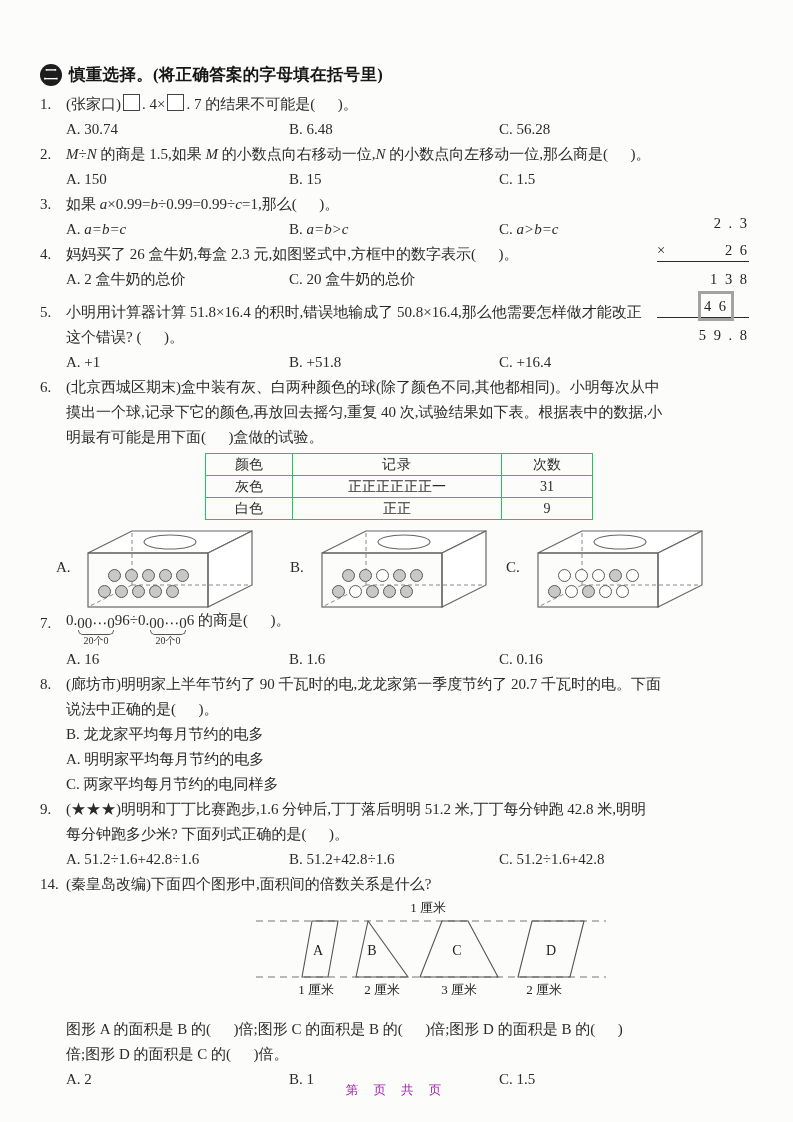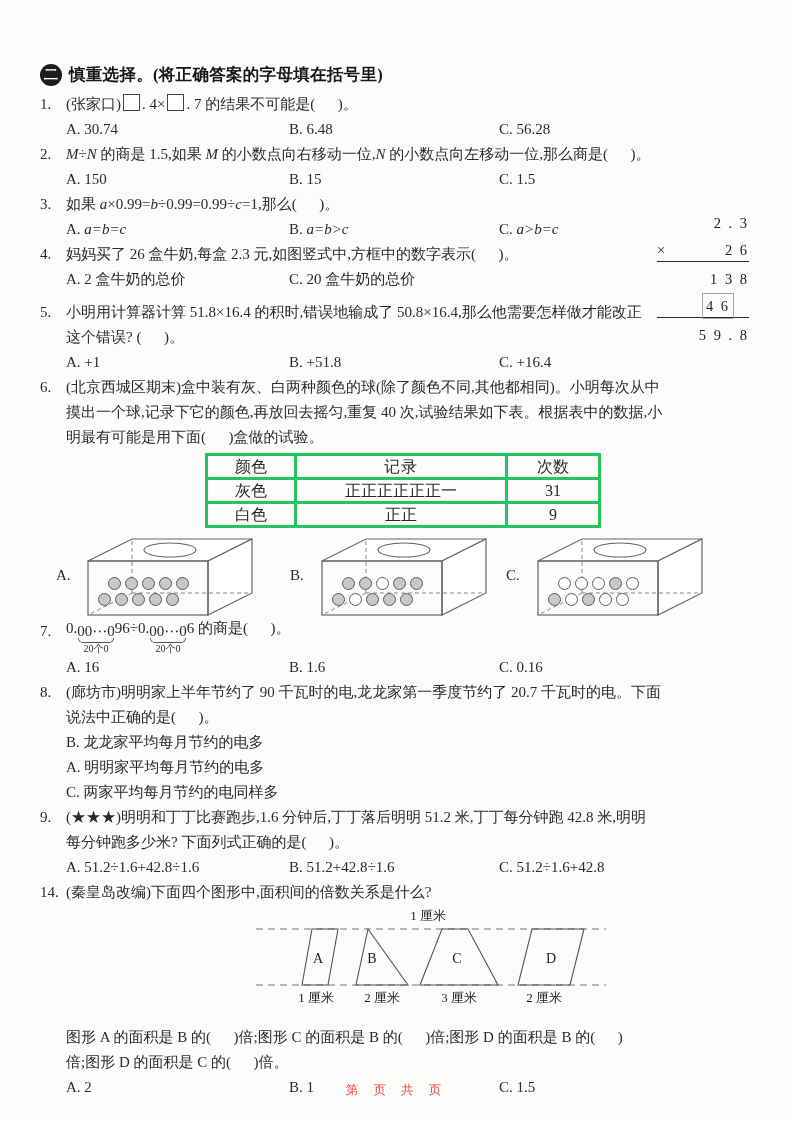--- a/index.html
+++ b/index.html
@@ -30,25 +30,25 @@
   .opts-stack .line{height:25px;}
   .var{font-style:italic;}
   .blankbox{display:inline-block;width:15px;height:15px;border:1.2px solid #444;
     vertical-align:-2px;margin:0 2px;background:#fff;}
   
   .mult{position:absolute;top:206px;right:44px;width:92px;font-size:14.5px;color:#222;}
   .m-row{height:19px;line-height:19px;text-align:right;white-space:pre;letter-spacing:2px;margin-top:8px;}
   .m-op{display:flex;justify-content:space-between;}
   .m-hr{border-top:1.4px solid #2b2b2b;margin:1px 0;}
   .m-boxed{padding-right:15px;}
-  .m-box{border:1px solid #a3a3a3;padding:4px 3px;}
+  .m-box{border:3px solid #a3a3a3;padding:4px 3px;}
   
   .rtable{border-collapse:collapse;margin:3px 0 3px 139px;}
-  .rtable td{border:3px solid #22c55e;height:21px;text-align:center;
-    font-size:16px;padding:0 4px;line-height:21px;}
+  .rtable td{border:1px solid #22c55e;height:21px;text-align:center;
+    font-size:14px;padding:0 4px;line-height:21px;}
   .rtable .c0{width:78px;}
   .rtable .c1{width:200px;letter-spacing:1px;margin-left:12px;}
   .rtable .c2{width:82px;}
   
   .boxrow{display:flex;align-items:center;margin-left:-10px;height:88px;}
   .boxgrp{display:flex;align-items:center;}
   .bg-b{margin-left:30px;}
   .bg-c{margin-left:12px;}
   .boxlabel{width:24px;flex:none;}
   .box{position:relative;width:180px;height:88px;flex:none;}
@@ -66,21 +66,21 @@
   .ubrace{width:92%;height:4px;border:1px solid #555;border-top:none;
     border-radius:0 0 6px 6px;margin-top:-6px;}
   .ublabel{font-size:10px;color:#333;line-height:11px;letter-spacing:0;}
   .q7line{height:36px;white-space:pre;}
   
   .fig10{margin:2px 0 16px 190px;width:350px;height:102px;}
   .fig10 svg text{font-size:13px;fill:#222;font-family:inherit;}
   .fig10 svg .shp{font-size:14px;}
   
   .footer{position:absolute;left:0;right:0;top:1082px;text-align:center;
-    font-size:12.5px;color:#ef4444;letter-spacing:6px;}
+    font-size:12.5px;color:#a21caf;letter-spacing:6px;}
 </style>
 </head>
 <body>
 
 <div class="page">
 
   <div class="sec">
     <span class="badge">二</span>
     <span class="sec-title">慎重选择。(将正确答案的字母填在括号里)</span>
   </div>

